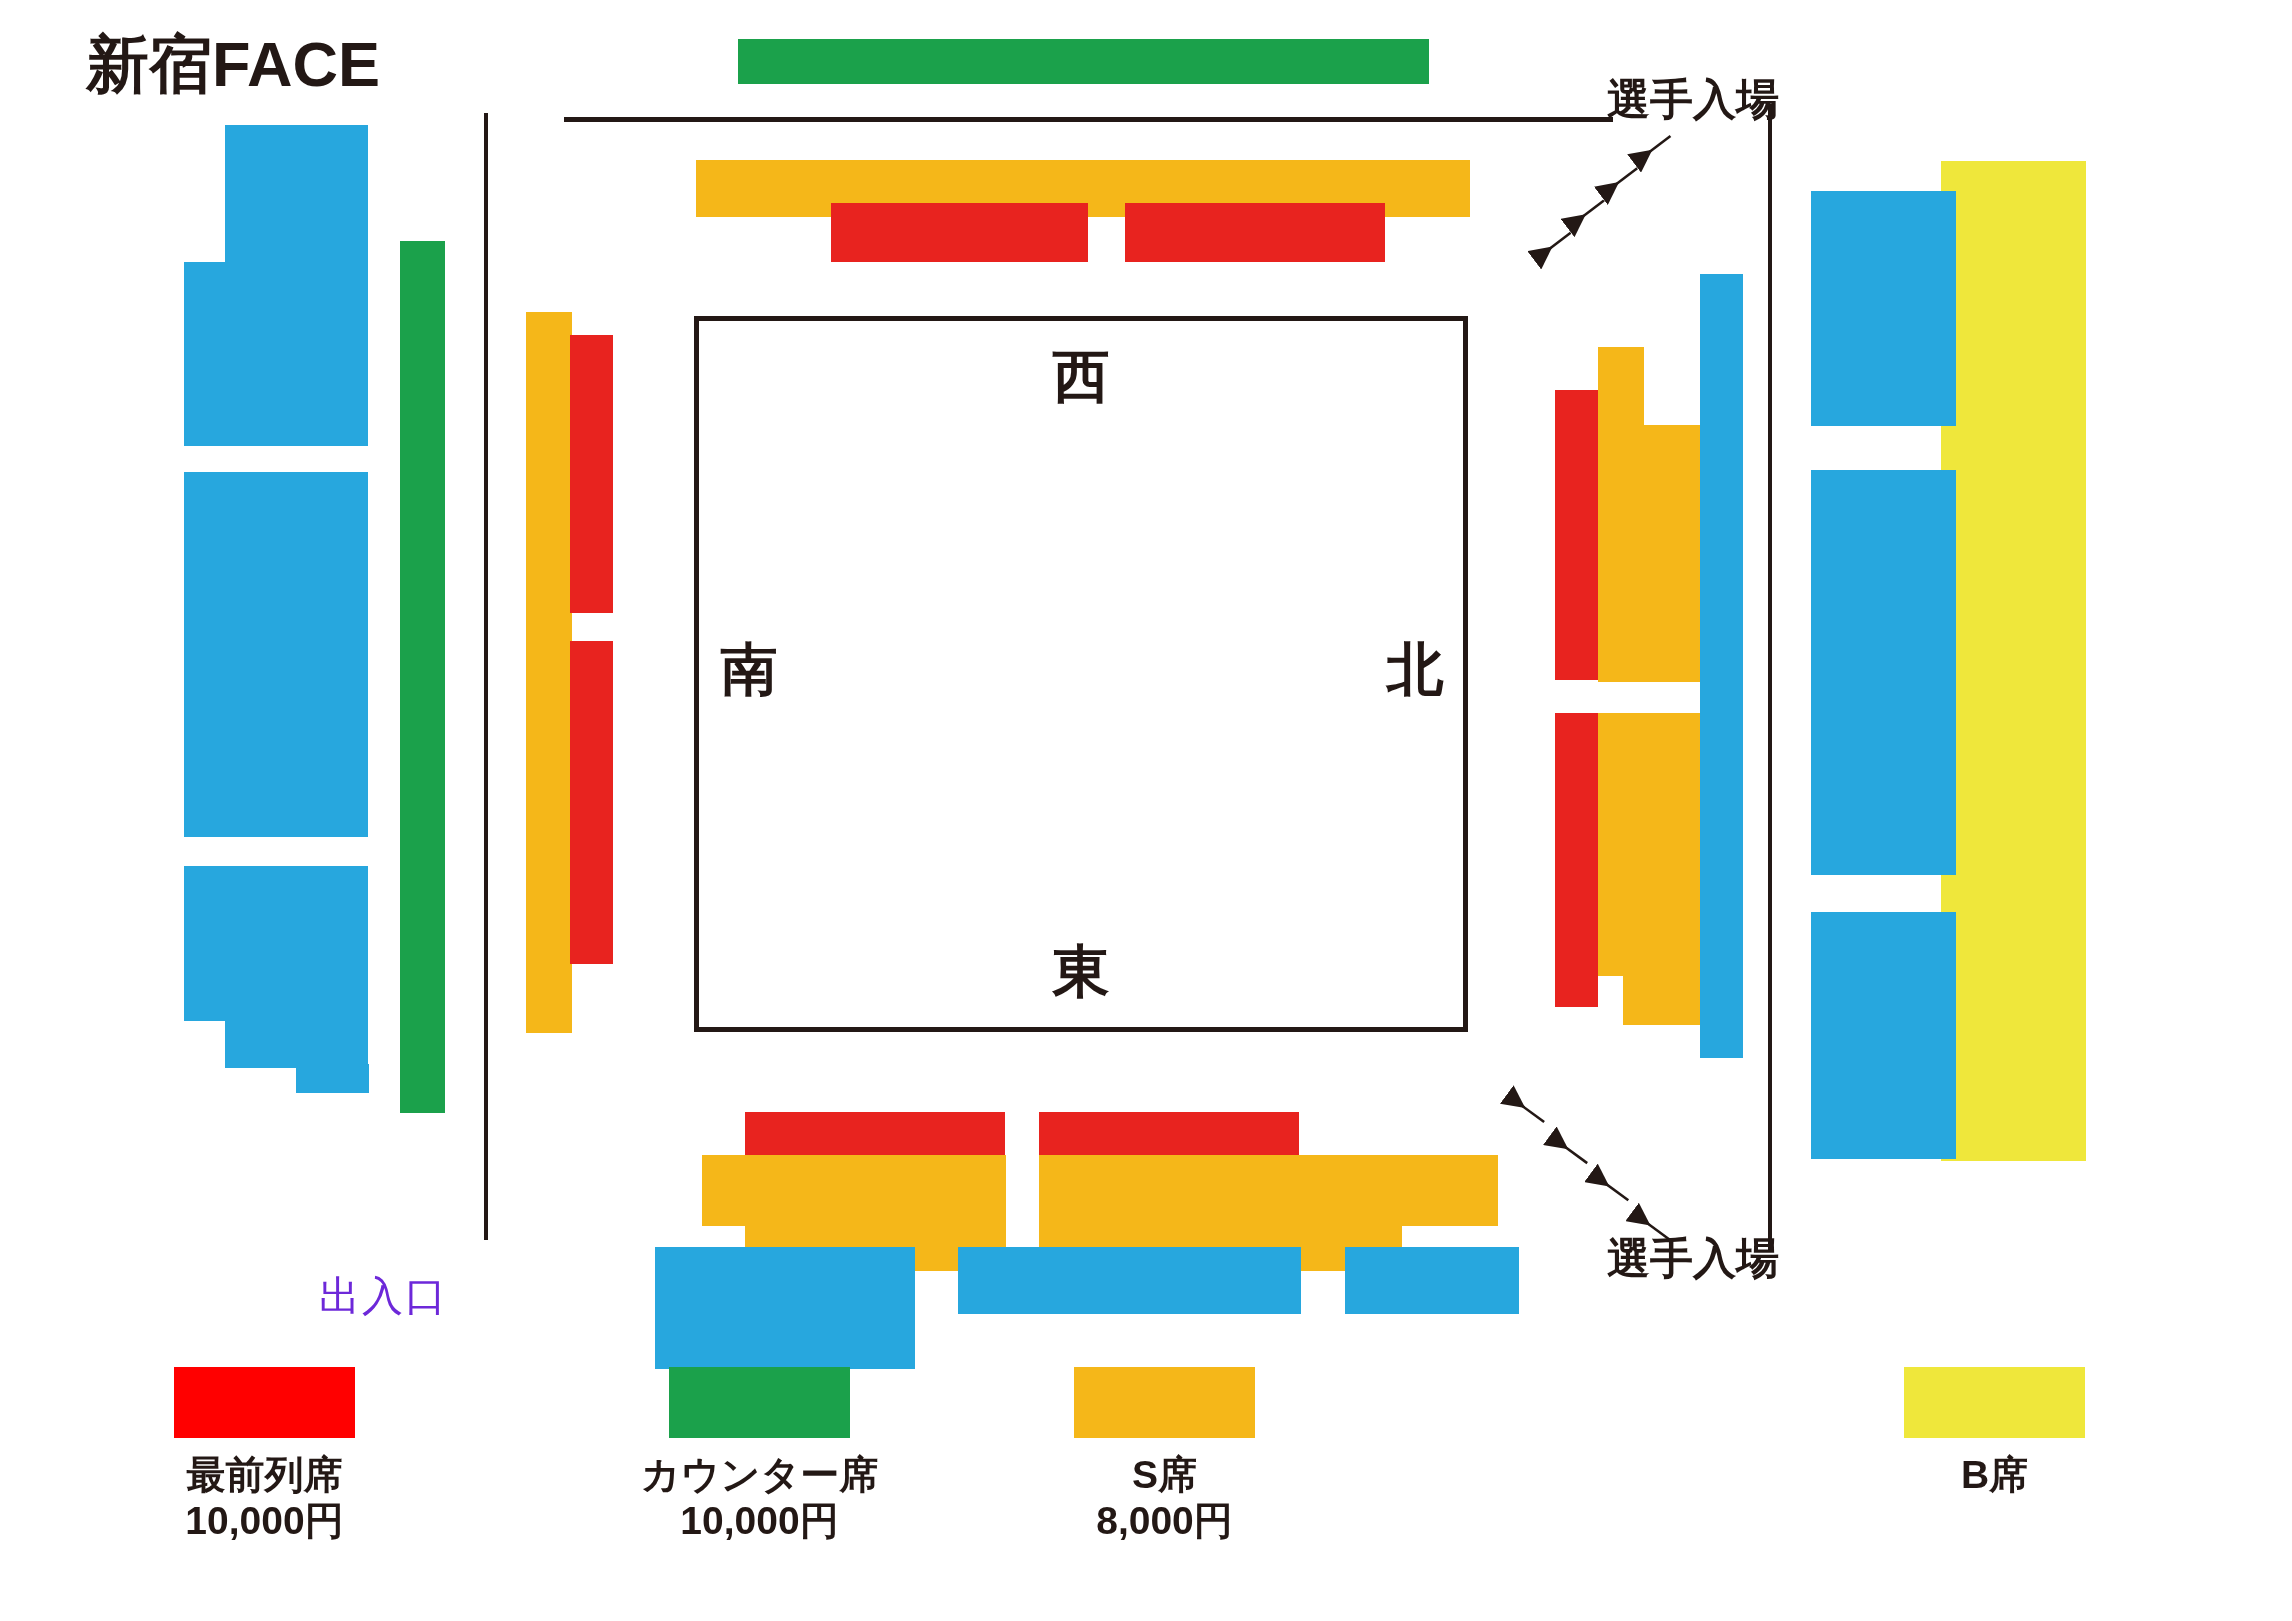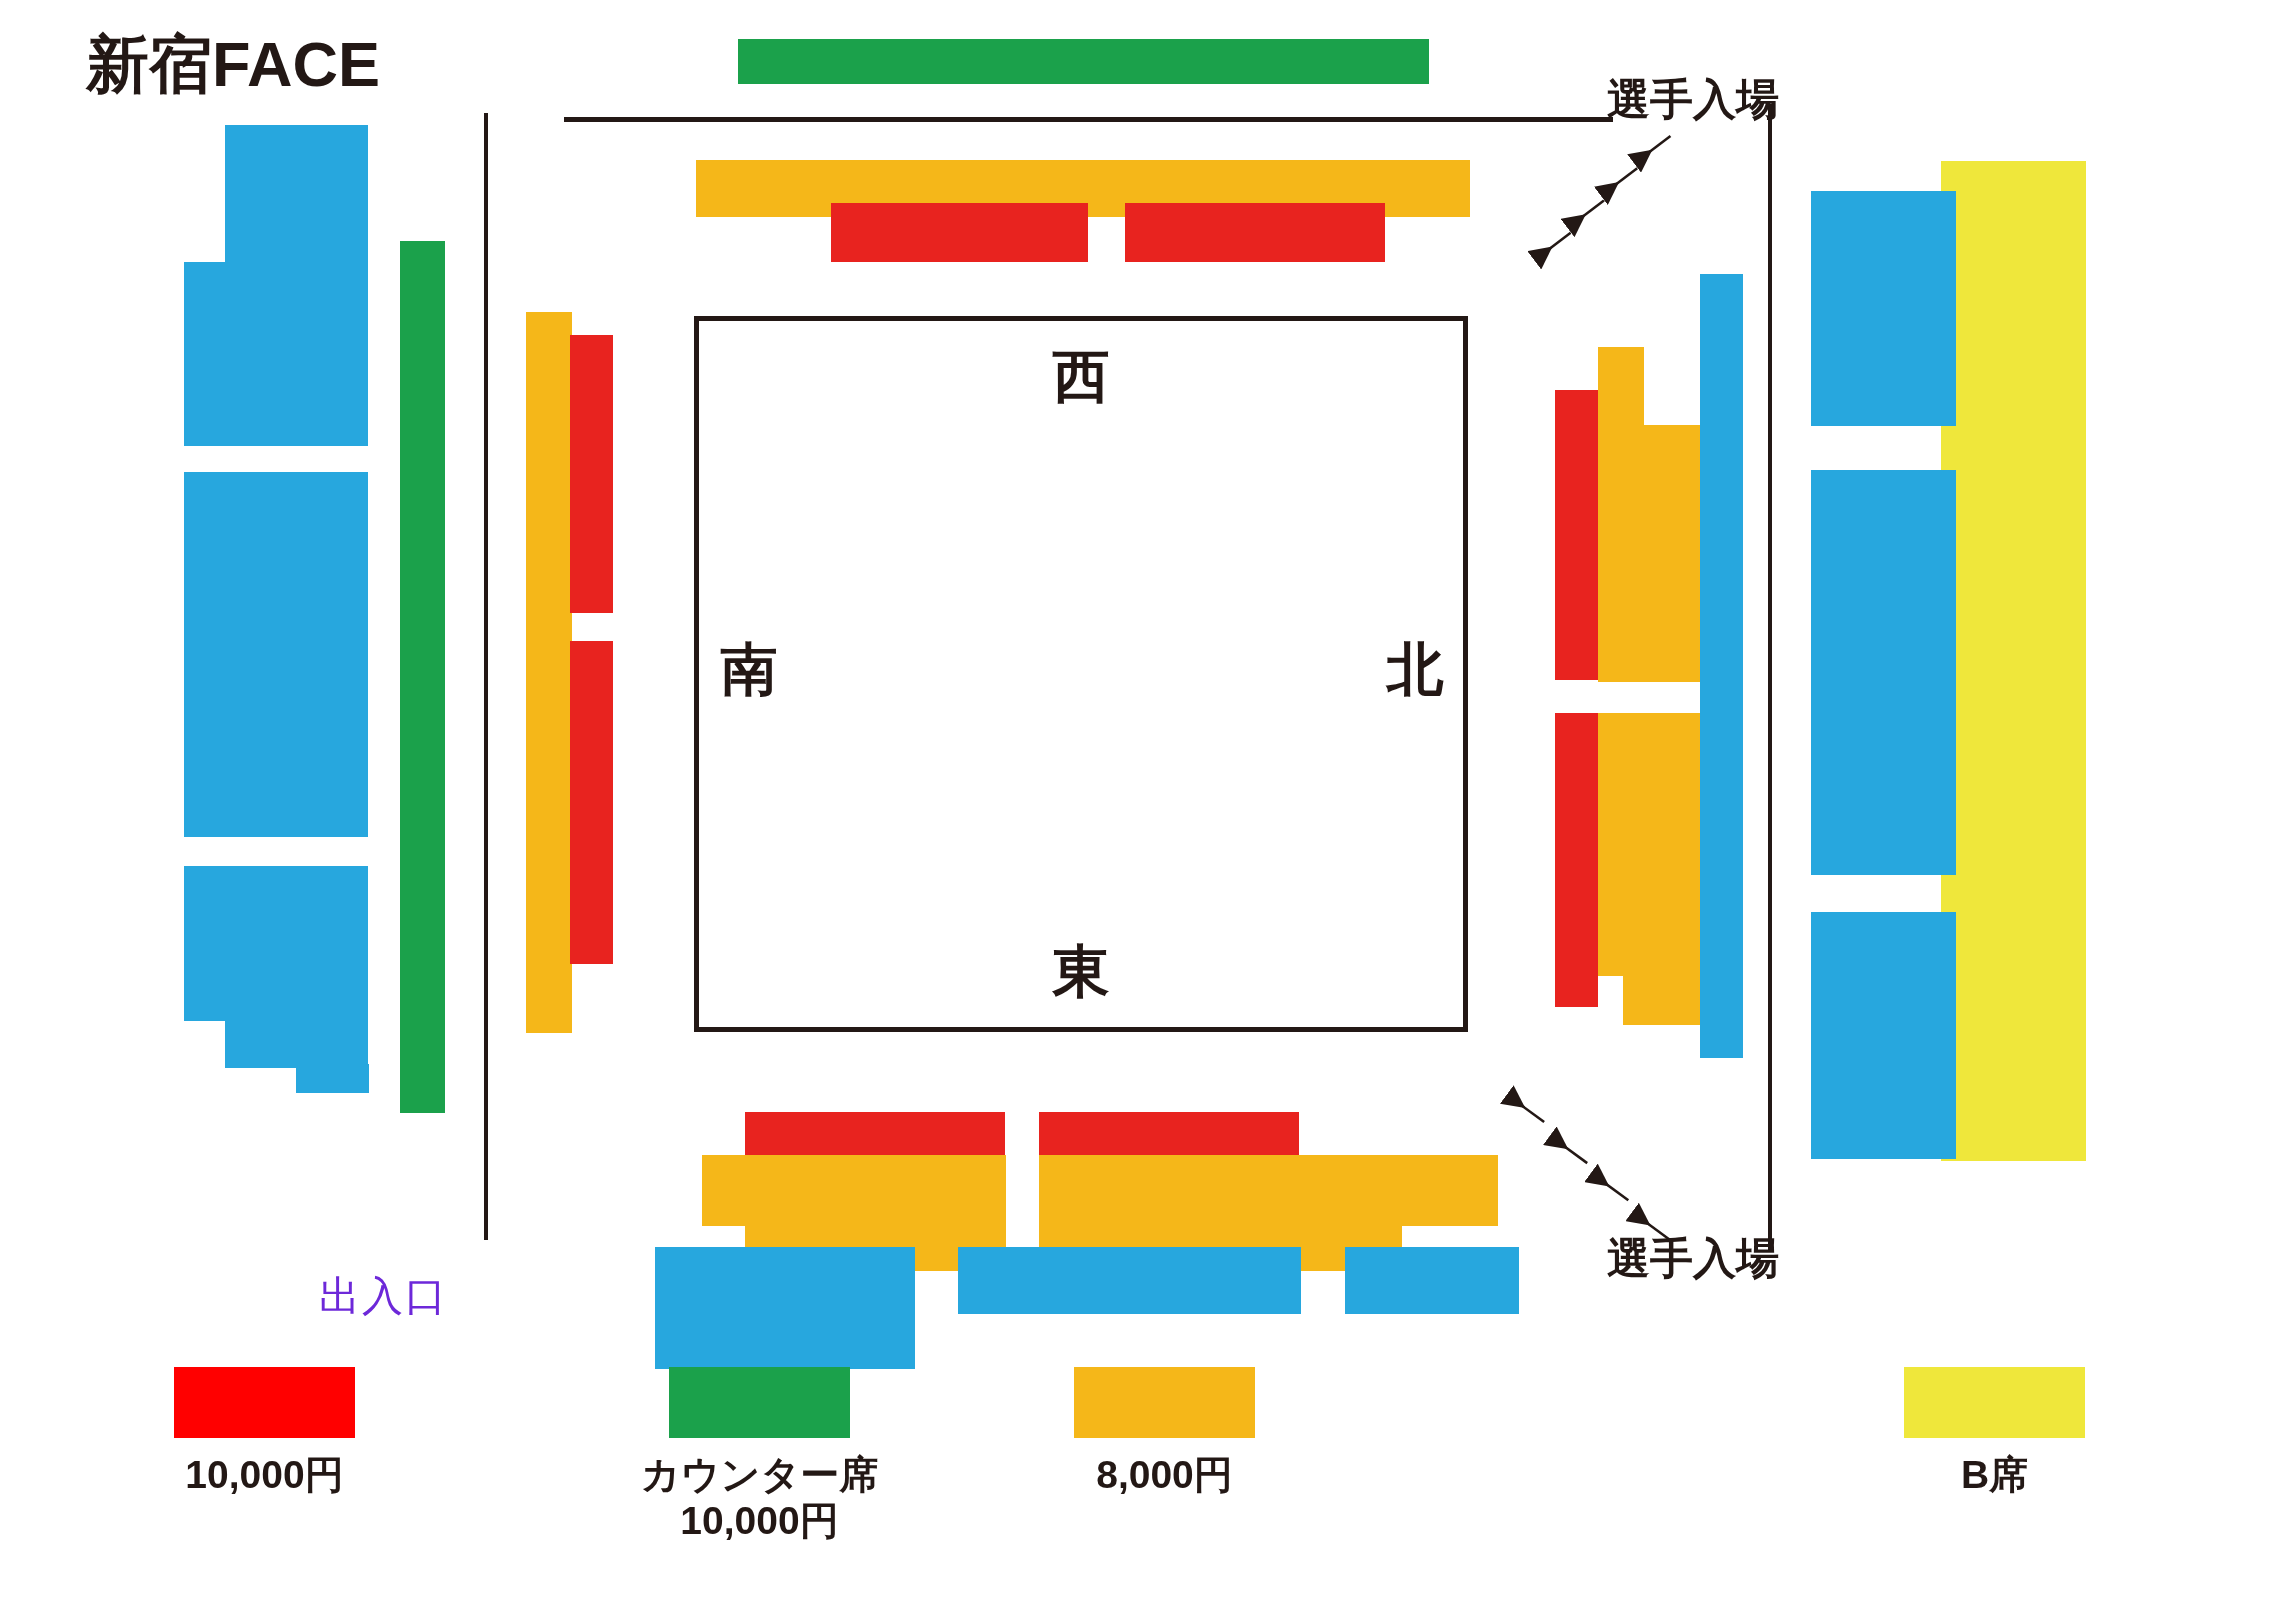--- a/index.html
+++ b/index.html
@@ -119,31 +119,33 @@
     </g>
   </svg>
   <div class="lbl" style="left:1607px;top:1230px;font-size:43px;">選手入場</div>
 
   <div class="lbl-light" style="left:319px;top:1269px;font-size:41px;letter-spacing:2px;">出入口</div>
 
   <div class="legend">
 
     <div class="leg-item" style="left:88px;">
       <div class="leg-sw" style="background:#FF0000;"></div>
+      <div class="leg-txt"><span>最前列席</span></div>
       <div class="leg-txt"><span>10,000円</span></div>
     </div>
 
     <div class="leg-item" style="left:583px;">
       <div class="leg-sw" style="background:#1BA14B;"></div>
       <div class="leg-txt"><span>カウンター席</span></div>
       <div class="leg-txt"><span>10,000円</span></div>
     </div>
 
     <div class="leg-item" style="left:988px;">
       <div class="leg-sw" style="background:#F5B719;"></div>
+      <div class="leg-txt"><span>S席</span></div>
       <div class="leg-txt"><span>8,000円</span></div>
     </div>
 
 
     <div class="leg-item" style="left:1818px;">
       <div class="leg-sw" style="background:#EFE73B;"></div>
       <div class="leg-txt"><span>B席</span></div>
     </div>
 
   </div>

